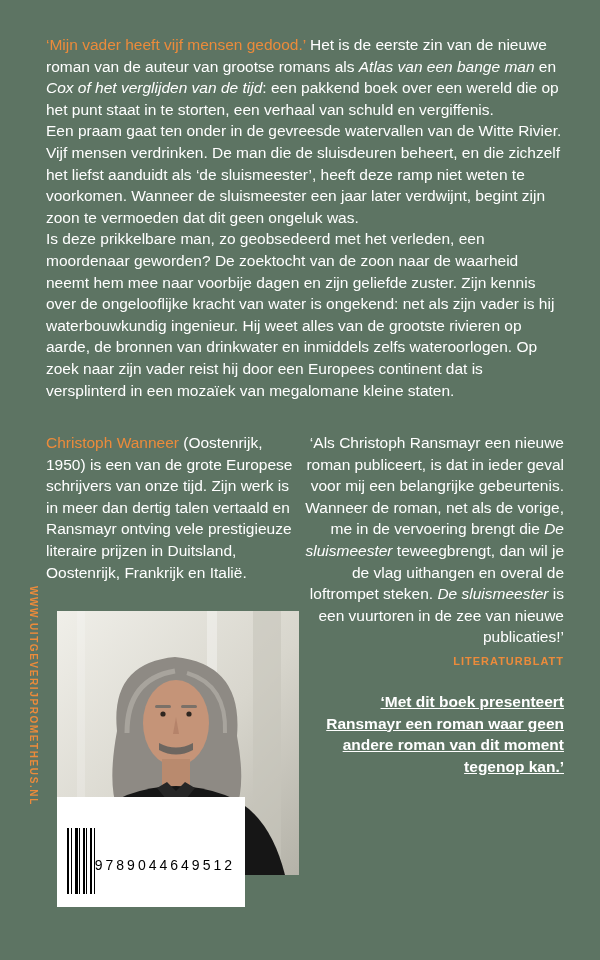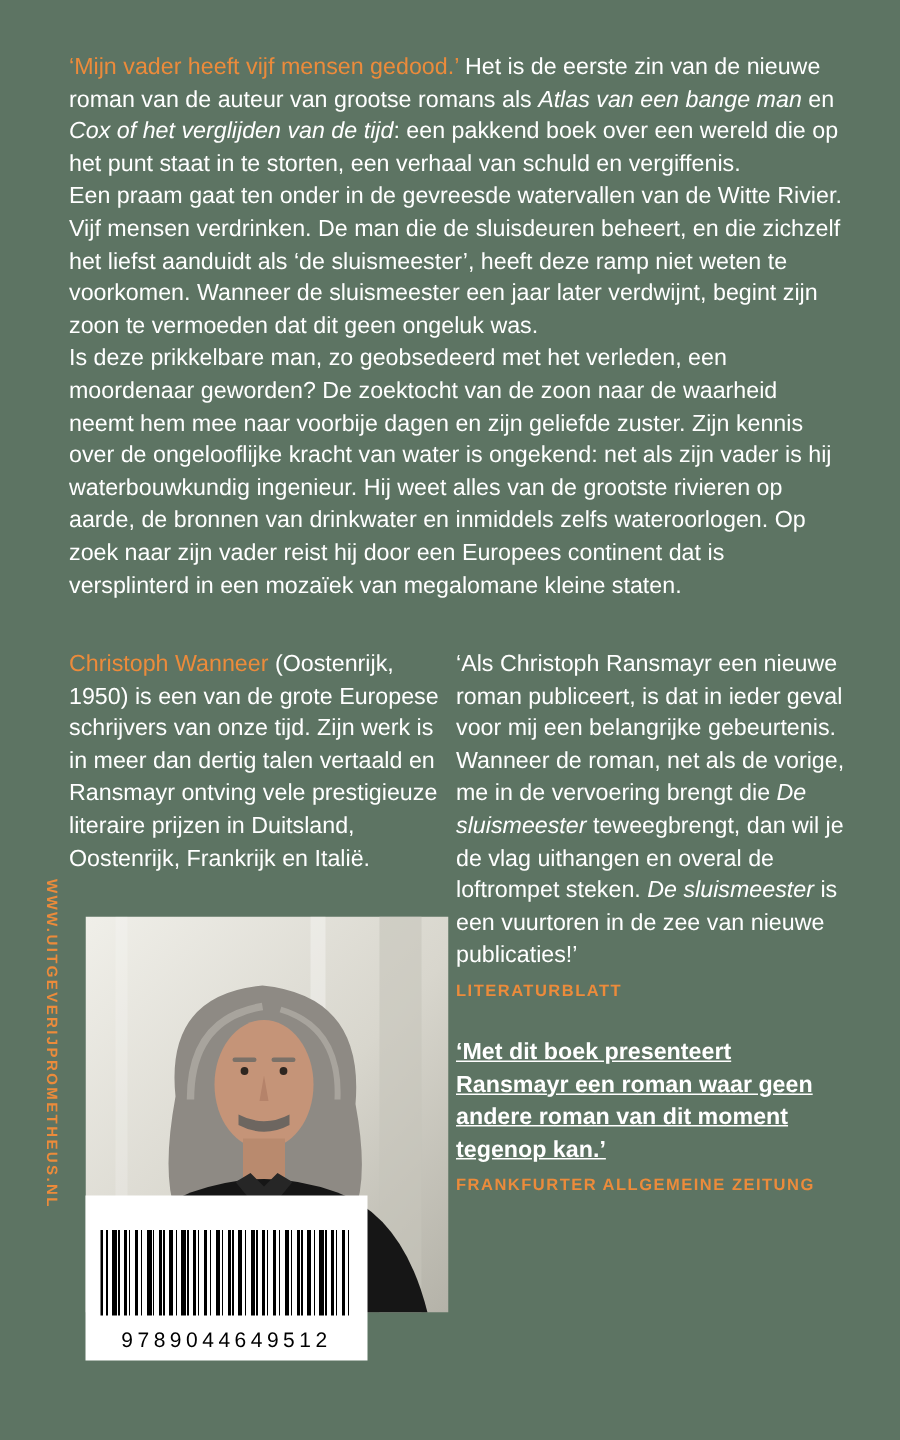--- a/index.html
+++ b/index.html
@@ -31,21 +31,21 @@
   .bio {
     position: absolute; left: 46px; top: 432px; width: 248px;
     font-size: 15.5px; line-height: 21.6px;
   }
   .bio p { margin: 0; }
 
   .quotes {
     position: absolute; left: 304px; top: 432px; width: 260px;
     font-size: 15.5px; line-height: 21.6px;
   }
-  .quote { margin: 0 0 23px 0; }
+  .quote { margin: 0 0 23px 0; text-align: right; }
   .quote p { margin: 0; }
   .quote.bold p { font-weight: 700; text-decoration: underline; }
   .source {
     font-size: 11px; font-weight: 700; letter-spacing: 1px;
     color: var(--accent); margin-top: 6px; line-height: 14px;
   }
 
   .vert-url {
     position: absolute; left: 28px; top: 586px; height: 215px;
     writing-mode: vertical-rl;
@@ -59,21 +59,21 @@
     z-index: 1;
   }
   .photo svg { display: block; width: 100%; height: 100%; }
 
   .barcode-box {
     position: absolute; left: 57px; top: 797px; width: 188px; height: 110px;
     background: var(--barcode_bg);
     z-index: 2;
     box-sizing: border-box;
     padding: 23px 10px 6px 10px;
-    display: flex; flex-direction: column; align-items: center;
+    display: flex; flex-direction: row; align-items: center;
   }
   .bars {
     width: 168px; height: 66px;
     background: repeating-linear-gradient(90deg,
       #000 0 2px,  #fff 2px 4px,
       #000 4px 5px, #fff 5px 8px,
       #000 8px 11px, #fff 11px 12px,
       #000 12px 13px, #fff 13px 16px,
       #000 16px 18px, #fff 18px 19px,
       #000 19px 20px, #fff 20px 23px);
@@ -109,21 +109,20 @@
         <span>‘Als Christoph Ransmayr een nieuwe roman publiceert, is dat in ieder geval voor mij een belangrijke gebeurtenis. Wanneer de roman, net als de vorige, me in de vervoering brengt die </span><span class="it">De sluismeester</span><span> teweegbrengt, dan wil je de vlag uithangen en overal de loftrompet steken. </span><span class="it">De sluismeester</span><span> is een vuurtoren in de zee van nieuwe publicaties!’</span>
       </p>
       <div class="source">LITERATURBLATT</div>
     </div>
 
     <div class="quote">
     </div>
 
     <div class="quote bold">
       <p>‘Met dit boek presenteert Ransmayr een roman waar geen andere roman van dit moment tegenop kan.’</p>
-      <div class="source">FRANKFURTER ALLGEMEINE ZEITUNG</div>
     </div>
 
   </div>
 
   <div class="vert-url">WWW.UITGEVERIJPROMETHEUS.NL</div>
 
   <div class="photo">
     <svg viewBox="0 0 242 264" preserveAspectRatio="none">
       <defs>
         <linearGradient id="wallg" x1="0" y1="0" x2="1" y2="1">

